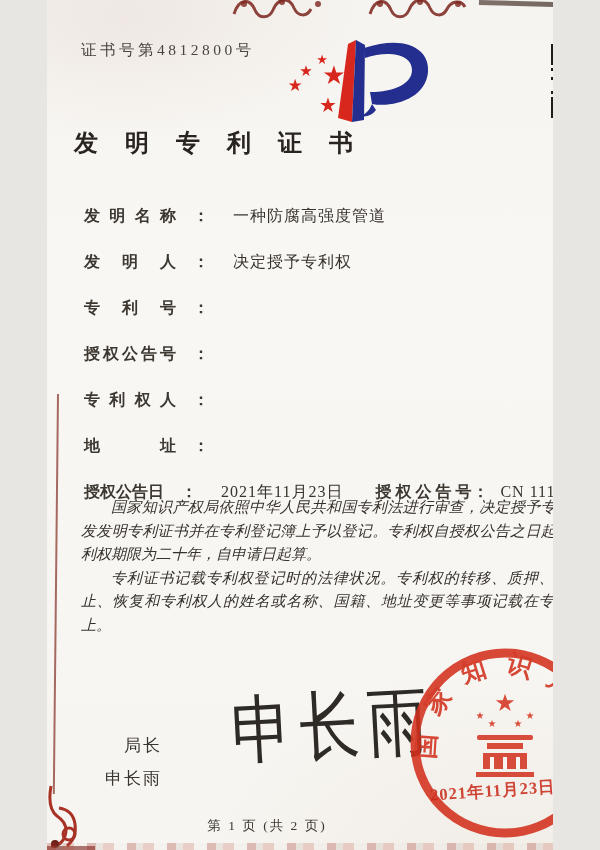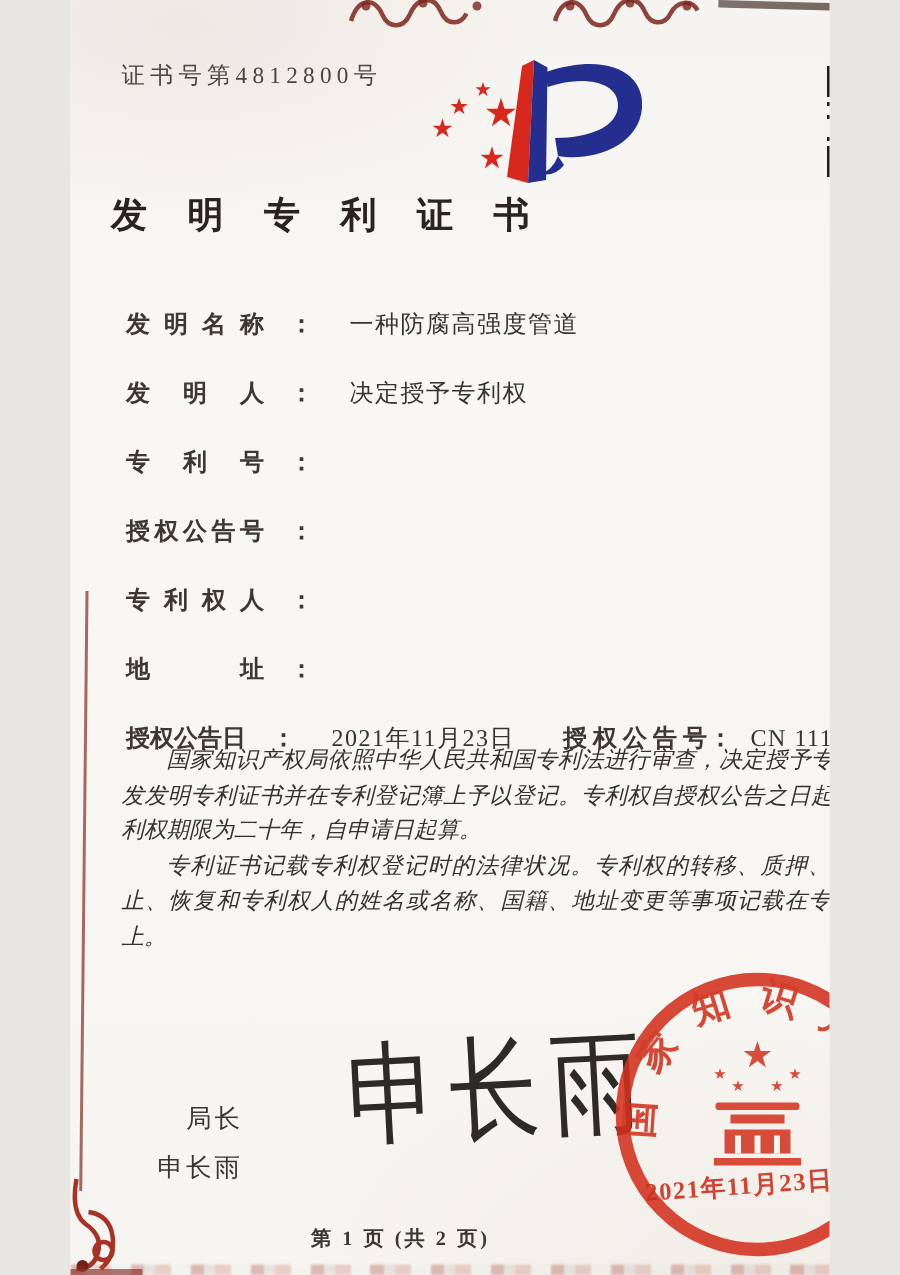--- a/index.html
+++ b/index.html
@@ -32,21 +32,21 @@
     font-style:italic;color:#36312b;text-align:justify;}
   .body-text p{margin:0;text-indent:2em;}
 
   
   .director{left:58px;top:729px;font-size:17px;letter-spacing:2px;color:#3a352f;line-height:33px;text-align:right;}
   .signature{left:182px;top:682px;font-size:60px;color:#2e2a26;letter-spacing:8px;
     transform:rotate(-3deg) scaleY(1.25);transform-origin:left top;font-weight:400;}
   .seal{left:358px;top:643px;width:200px;height:200px;opacity:.93;}
   .seal-date{left:383px;top:779px;width:160px;font-size:16.5px;font-weight:700;
     color:rgba(201,43,26,.88);transform:rotate(-4deg);letter-spacing:1px;white-space:nowrap;}
-  .footer{left:0;top:817px;width:440px;text-align:center;font-size:13.5px;letter-spacing:2px;color:#3c3731;font-weight:bold;}
+  .footer{left:0;top:817px;width:440px;text-align:center;font-size:13.5px;letter-spacing:2px;color:#3c3731;}
 
   
   .orn-top{left:183px;top:-4px;width:252px;height:24px;}
   .topright-line{left:432px;top:0px;width:175px;height:5px;background:linear-gradient(90deg,#6b5a52,#4e423d);
     transform:rotate(1.6deg);transform-origin:left top;opacity:.85;}
   .left-line{left:10px;top:394px;width:2px;height:400px;background:#8a3a30;opacity:.75;
     transform:rotate(0.6deg);transform-origin:top left;}
   .right-line{left:591px;top:650px;width:2px;height:115px;background:#b03024;opacity:.7;
     transform:rotate(1.5deg);transform-origin:top left;}
   .orn-bl{left:-2px;top:784px;width:52px;height:66px;}

